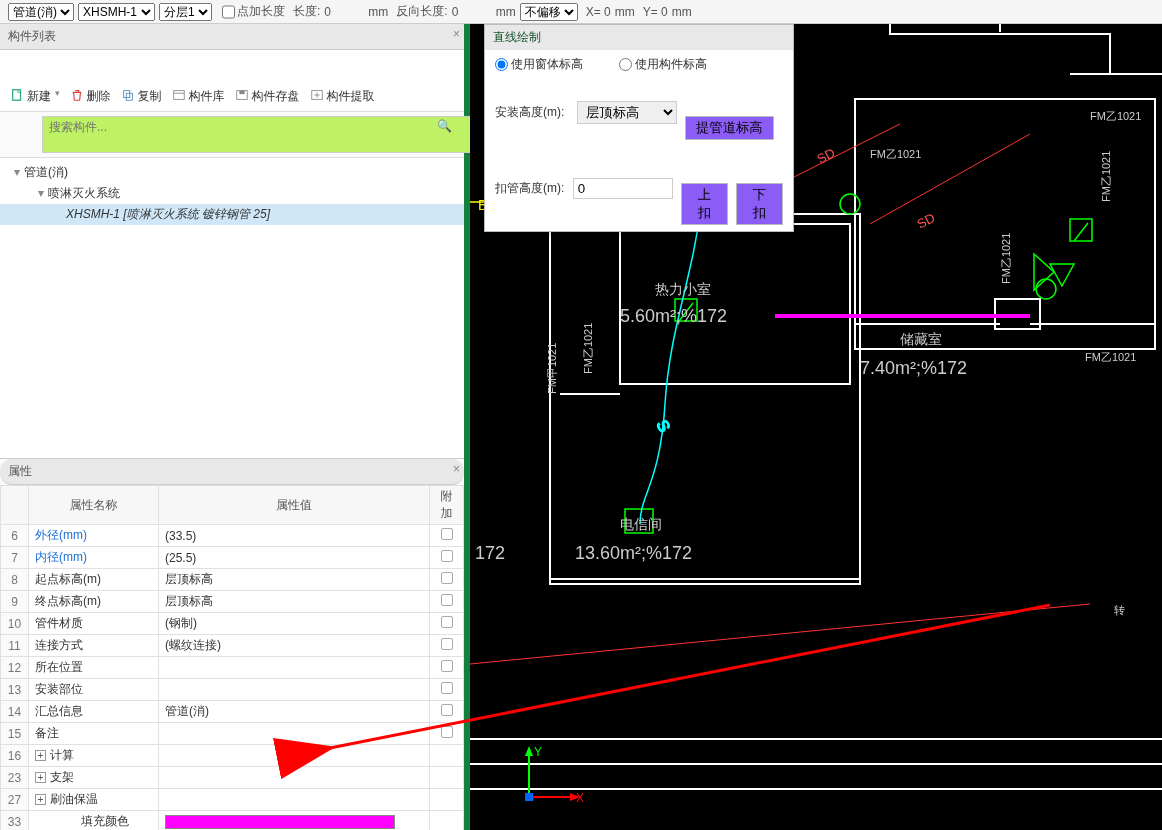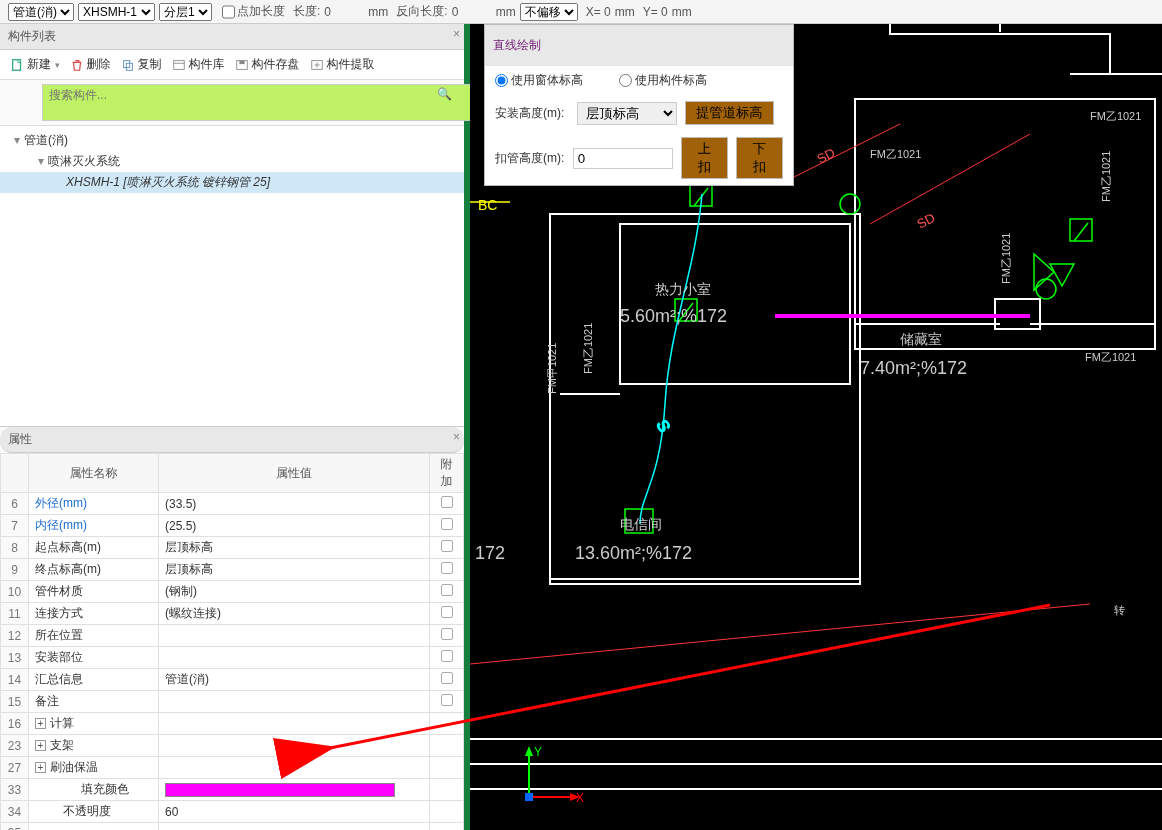--- a/index.html
+++ b/index.html
@@ -12,21 +12,21 @@
 .topbar .val { width:40px; display:inline-block; }
 
 .main { display:flex; height: 806px; }
 
 
 .left { width: 470px; display:flex; flex-direction:column; border-right:6px solid #15803d; background:#fafafa; }
 .panel-title { background:#e8e8e8; padding:4px 8px; font-size:12px; color:#555; position:relative; border-bottom:1px solid #ccc;}
 .close-x { position:absolute; right:4px; top:3px; color:#888; cursor:pointer; }
 
 .toolbar { display:flex; gap:2px; padding:4px 6px; border-bottom:1px solid #ddd; background:#fff; align-items:center; }
-.tbtn { display:flex; align-items:center; gap:3px; padding:2px 4px; color:#333; cursor:pointer; font-size:12px; }
+.tbtn { display:flex; gap:3px; padding:2px 4px; color:#333; cursor:pointer; font-size:12px;margin-top:32px; }
 .tbtn .ico { width:14px; height:14px; display:inline-block; }
 .dd { font-size:9px; color:#888; margin-left:1px; }
 
 .search { padding:4px 6px; border-bottom:1px solid #ddd; position:relative; }
 .search input { width:100%; padding:3px 20px 18px 6px; border:1px solid #ccc; font-size:12px; background:#bef264;margin-left:36px;}
 .search .mag { position:absolute; right:12px; top:7px; color:#888; }
 
 .tree { flex:0 0 300px; overflow:auto; background:#fff; padding:4px 0; }
 .tree-node { padding:2px 6px; cursor:pointer; white-space:nowrap; }
 .tree-node.l0 { padding-left:14px; }
@@ -49,27 +49,27 @@
 .chkbox { width:12px; height:12px; border:1px solid #aaa; display:inline-block; border-radius:2px;}
 .link { color:#1e6fd6; }
 .expand-box { display:inline-block; width:11px; height:11px; border:1px solid #999; line-height:9px; text-align:center; font-size:10px; margin-right:4px; color:#555;}
 .color-swatch { display:inline-block; width:230px; height:14px; background:magenta; border:1px solid #888; vertical-align:middle;}
 
 
 .right { flex:1; position:relative; background:#000; overflow:hidden; }
 .canvas-svg { position:absolute; inset:0; }
 
 .float-dialog { position:absolute; left:14px; top:0; width:310px; background:#fff; border:1px solid #bbb; box-shadow:0 2px 8px rgba(0,0,0,0.2); font-size:12px; }
-.dlg-title { background:#e8e8e8; padding:12px 8px; color:#701a75; }
+.dlg-title { background:#e8e8e8; padding:4px 8px; color:#14532d; }
 .dlg-row { display:flex; align-items:center; gap:8px; padding:6px 10px; }
 .dlg-row label { display:flex; align-items:center; gap:3px; }
 .dlg-row .field { width:74px; }
 .dlg-row input[type=text] { width:100px; border:1px solid #ccc; padding:2px 4px;}
 .dlg-row select { width:100px; border:1px solid #ccc; padding:2px 4px;}
-.dlg-row button { padding:2px 10px; border:1px solid #bbb; background:#a16207; cursor:pointer; }
+.dlg-row button { padding:2px 10px; border:1px solid #bbb; background:#8b5cf6; cursor:pointer;margin-top:31px; }
 .dlg-row.last { border-top:1px solid #eee; justify-content:space-between;}
 
 
 .axis { position:absolute; left:44px; bottom:18px; font-size:12px;}
 
 
 .arrow-anno { position:absolute; pointer-events:none; }
 
 
 .vscroll { position:absolute; right:2px; top:450px; bottom:6px; width:10px; background:#eee; border-radius:5px;}

